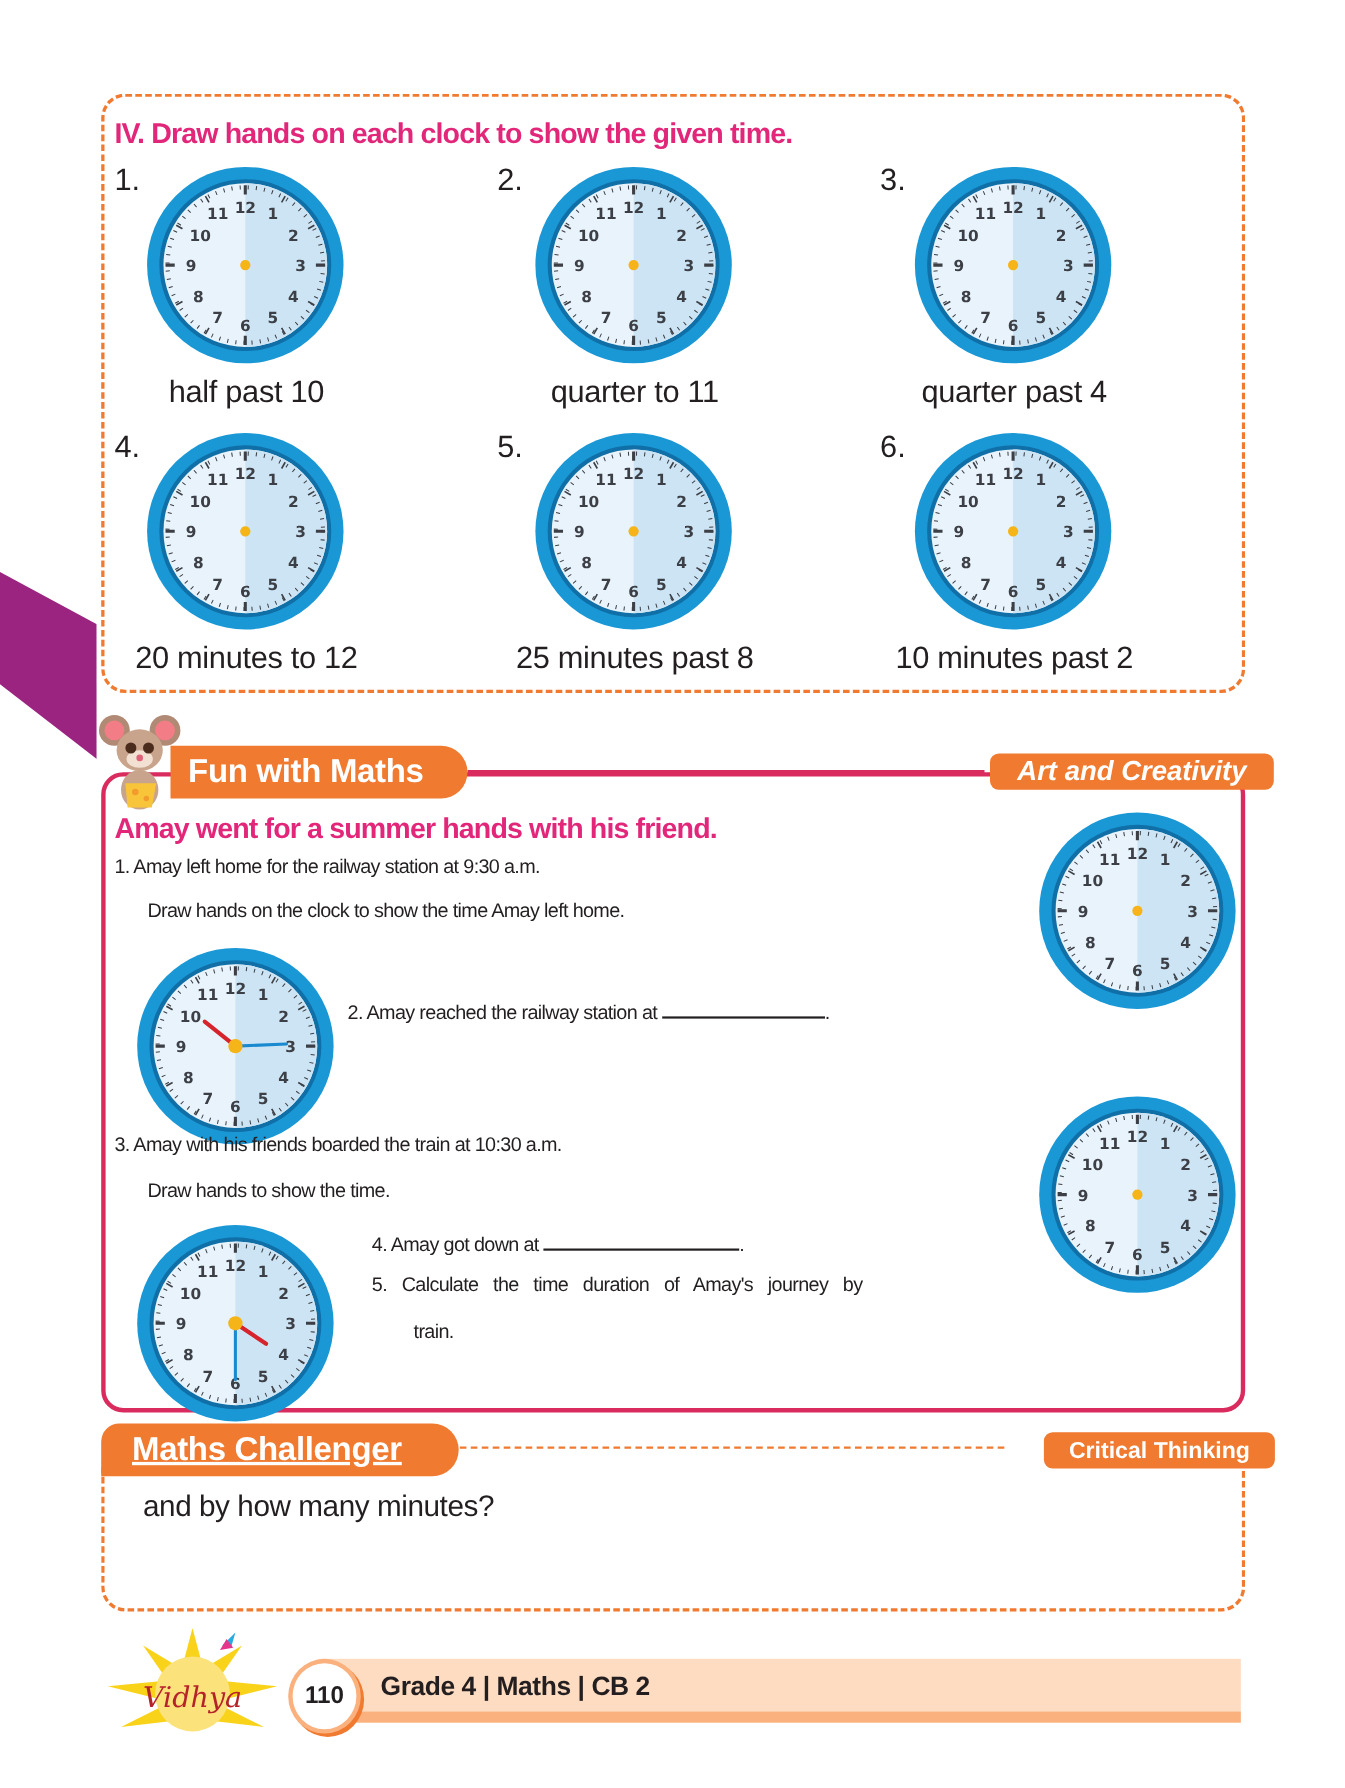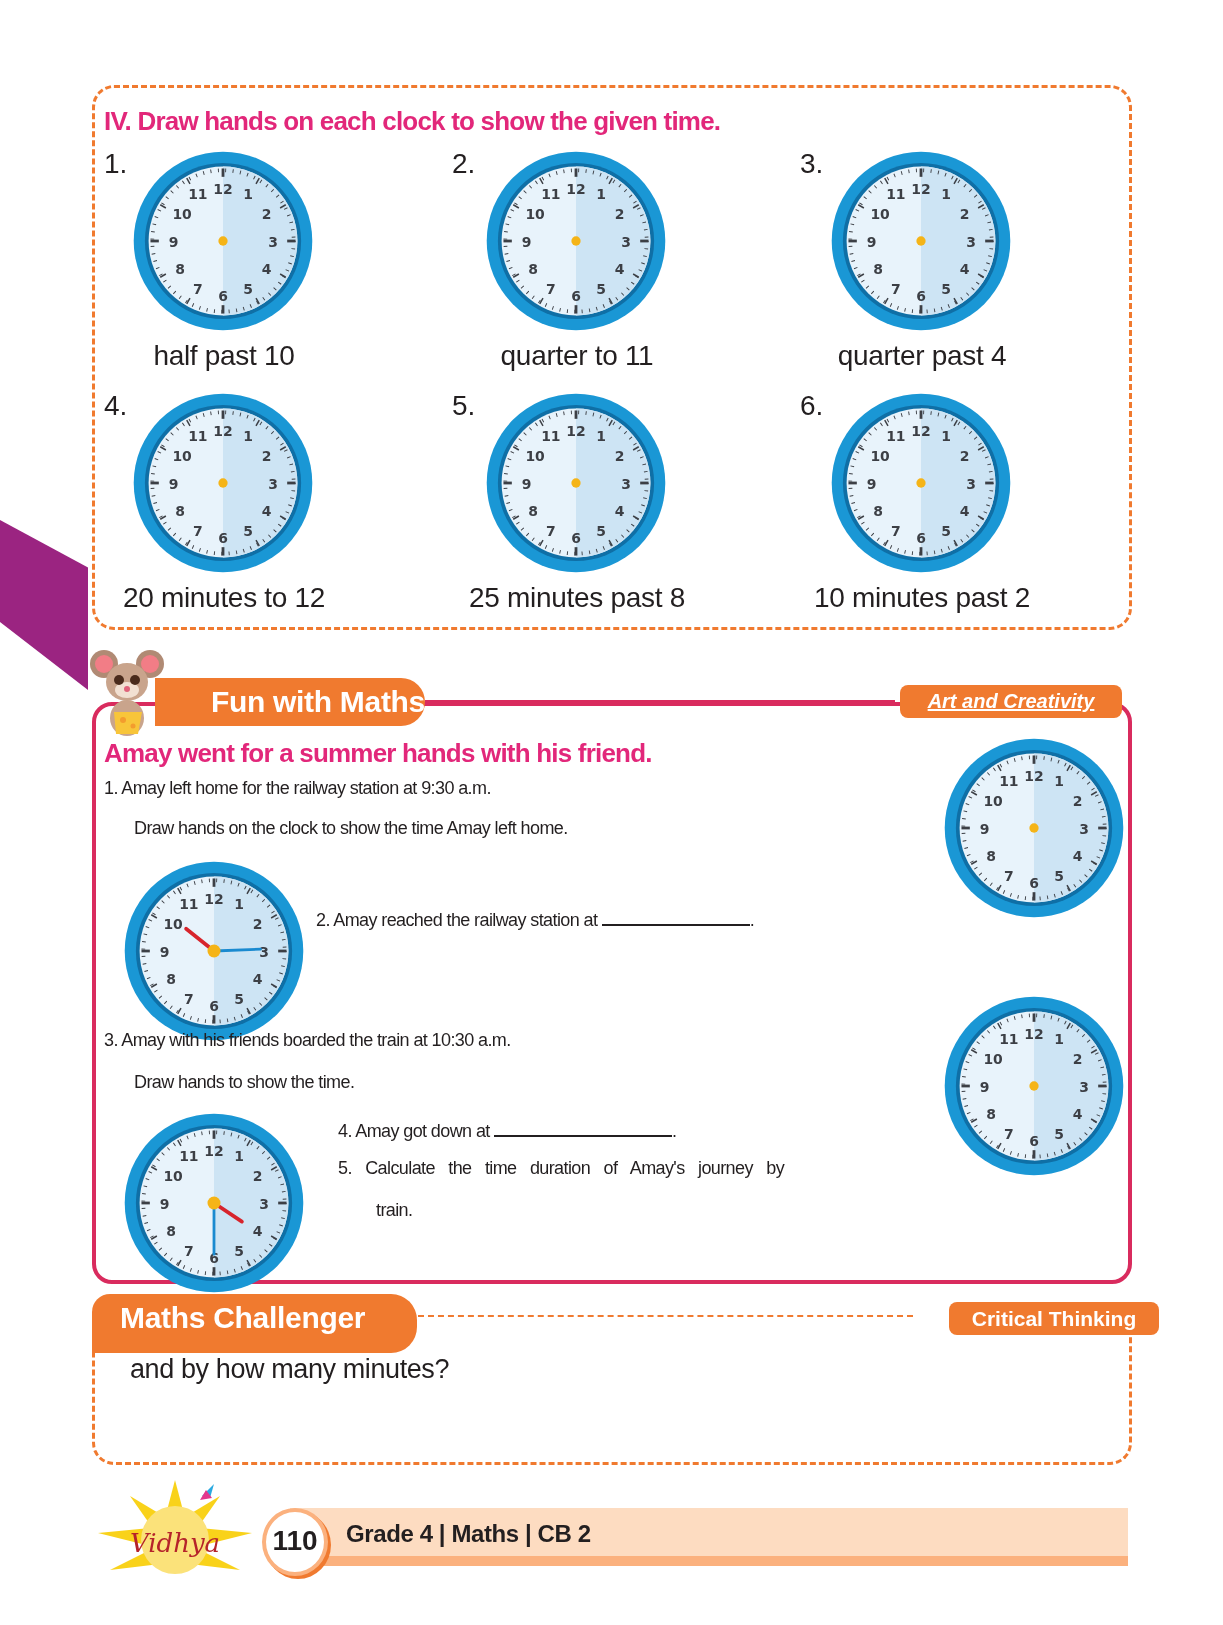--- a/index.html
+++ b/index.html
@@ -21,50 +21,50 @@
 
   
   .clock { position: absolute; width: 186px; height: 186px; }
   .clock svg { width: 100%; height: 100%; display: block; }
 
   
   .fun-box { position: absolute; left: 92px; top: 702px; width: 1040px; height: 582px;
     border: 4px solid #d92b5e; border-radius: 20px; }
   .fun-header { position: absolute; left: 155px; top: 678px; width: 270px; height: 48px;
     background: #f07a2f; border-radius: 0 26px 26px 0; color: #fff; font-weight: bold; font-size: 30px;
-    padding-left: 16px; line-height: 48px; letter-spacing: -0.3px; text-align: right; }
+    padding-left: 16px; line-height: 48px; letter-spacing: -0.3px; }
   .fun-line { position: absolute; left: 425px; top: 700px; width: 470px; height: 3px; background: #d92b5e; }
   .tag { position: absolute; background: #f07a2f; color: #fff; font-weight: bold; font-style: italic;
     border-radius: 8px; text-align: center; }
-  .tag-art { left: 900px; top: 685px; width: 222px; height: 33px; font-size: 20px; line-height: 33px; text-decoration: underline; }
+  .tag-art { left: 900px; top: 685px; width: 258px; height: 33px; font-size: 25px; line-height: 33px; }
 
   .mouse { position: absolute; left: 88px; top: 640px; width: 80px; height: 100px; }
 
   .fun-intro { position: absolute; left: 104px; top: 738px; font-size: 26px; font-weight: bold; color: #e2277a; letter-spacing: -0.8px; }
   .q { position: absolute; font-size: 18px; color: #231f20; letter-spacing: -0.6px; white-space: nowrap; }
   .blank { display: inline-block; border-bottom: 2px solid #231f20; height: 22px; vertical-align: baseline; }
 
   
   .mc-box { position: absolute; left: 92px; top: 1330px; width: 1040px; height: 135px;
     border: 3px dashed #f07a2f; border-top: none; border-radius: 0 0 22px 22px; }
-  .mc-header { position: absolute; left: 92px; top: 1294px; width: 325px; height: 59px;
+  .mc-header { position: absolute; left: 92px; top: 1294px; width: 325px; height: 48px;
     background: #f07a2f; border-radius: 18px 26px 26px 0; color: #fff; font-weight: bold; font-size: 30px;
-    padding-left: 28px; line-height: 48px; letter-spacing: -0.3px; }
+    padding-left: 28px; line-height: 48px; letter-spacing: -0.3px; text-decoration: underline; }
   .mc-line { position: absolute; left: 418px; top: 1315px; width: 495px; height: 0; border-top: 2px dashed #f07a2f; }
   .tag-ct { left: 913px; top: 1302px; width: 210px; height: 33px; font-size: 21px; line-height: 33px; font-style: normal; margin-left: 36px; }
   .mc-q { position: absolute; left: 104px; top: 1350px; width: 1010px; font-size: 27px; line-height: 38px;
     color: #231f20; text-align: justify; letter-spacing: -0.4px; }
   .mc-q .indent { padding-left: 26px; display: block; }
 
   
   .footer-band { position: absolute; left: 290px; top: 1508px; width: 838px; height: 58px; background: #fddcc1; }
   .footer-band-strip { position: absolute; left: 290px; top: 1556px; width: 838px; height: 10px; background: #fbb17e; }
   .page-circle { position: absolute; left: 262px; top: 1508px; width: 66px; height: 68px; border-radius: 50%;
     background: #fff; border: 4px solid #fbb17e; box-shadow: 3px 3px 0 #f07a2f; text-align: center; line-height: 58px;
-    font-size: 28px; font-weight: bold; color: #231f20; }
+    font-size: 22px; font-weight: bold; color: #231f20; }
   .footer-text { position: absolute; left: 346px; top: 1520px; font-size: 24px; font-weight: bold; color: #231f20; letter-spacing: -0.4px; }
   .logo { position: absolute; left: 90px; top: 1478px; width: 170px; height: 100px; }
 </style>
 </head>
 <body>
 
 <svg width="0" height="0" style="position:absolute">
   <defs>
     <g id="clockface">
       <circle cx="100" cy="100" r="96" fill="#1a97d5"></circle>

